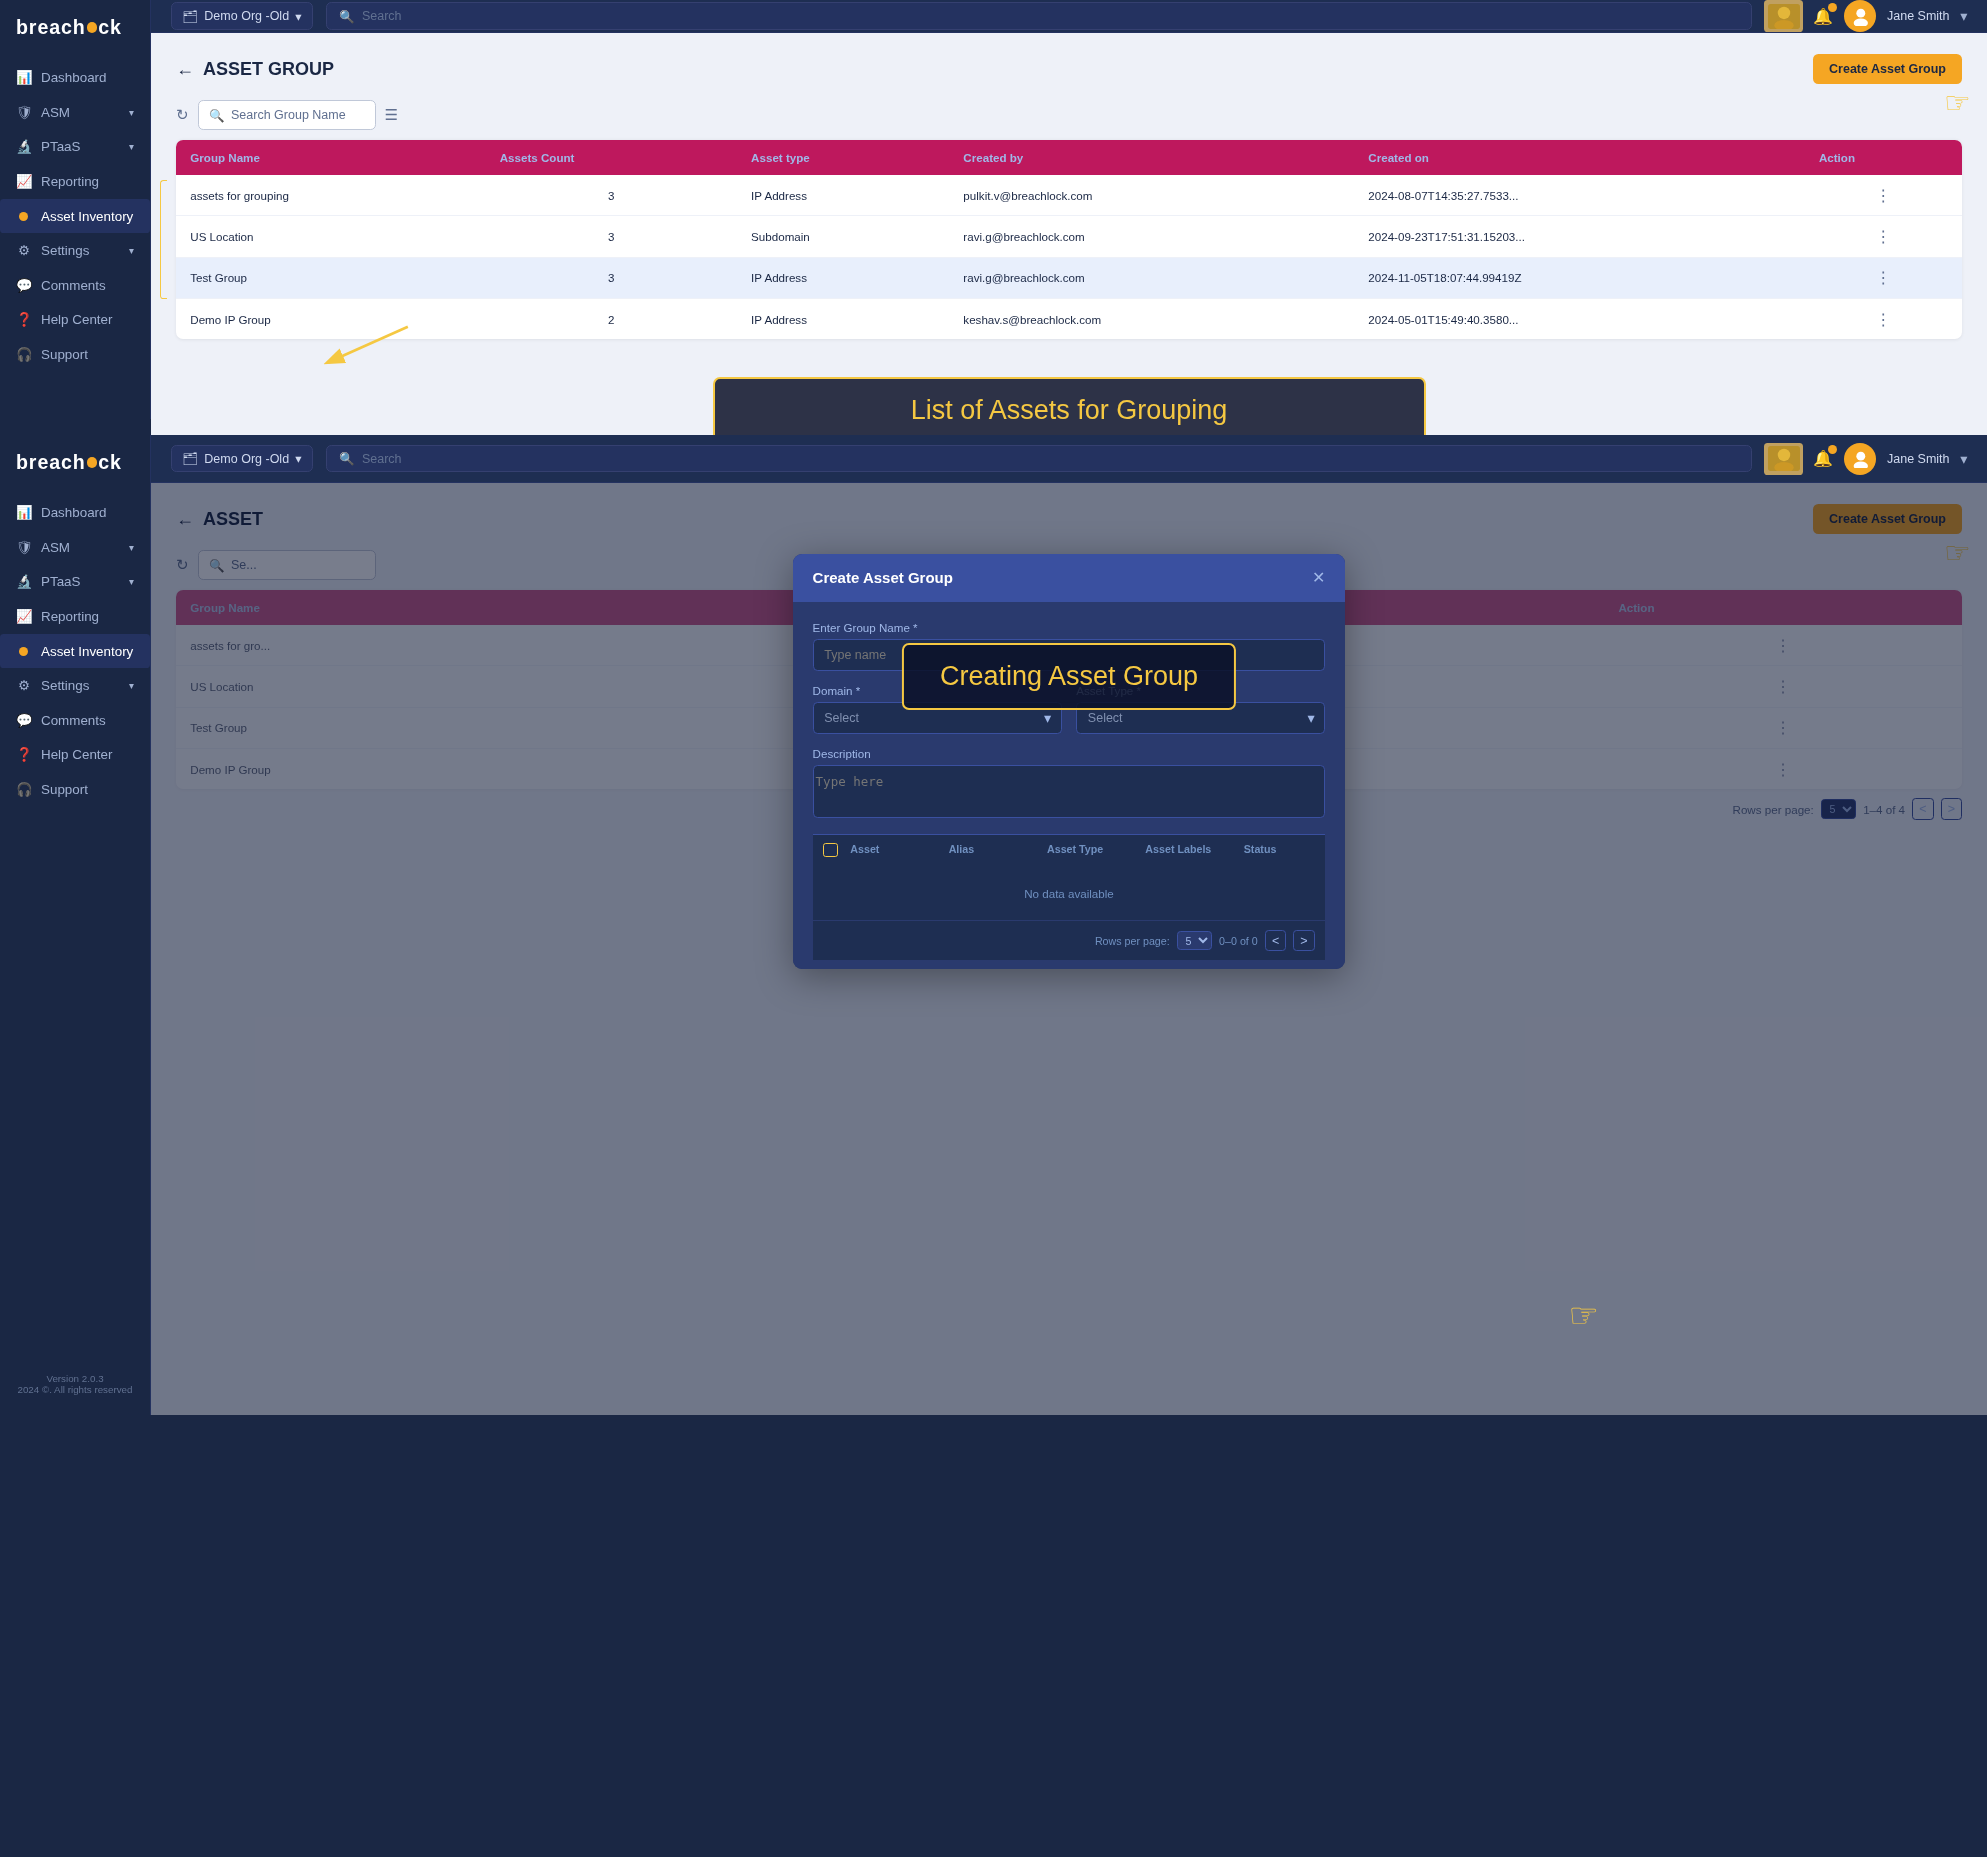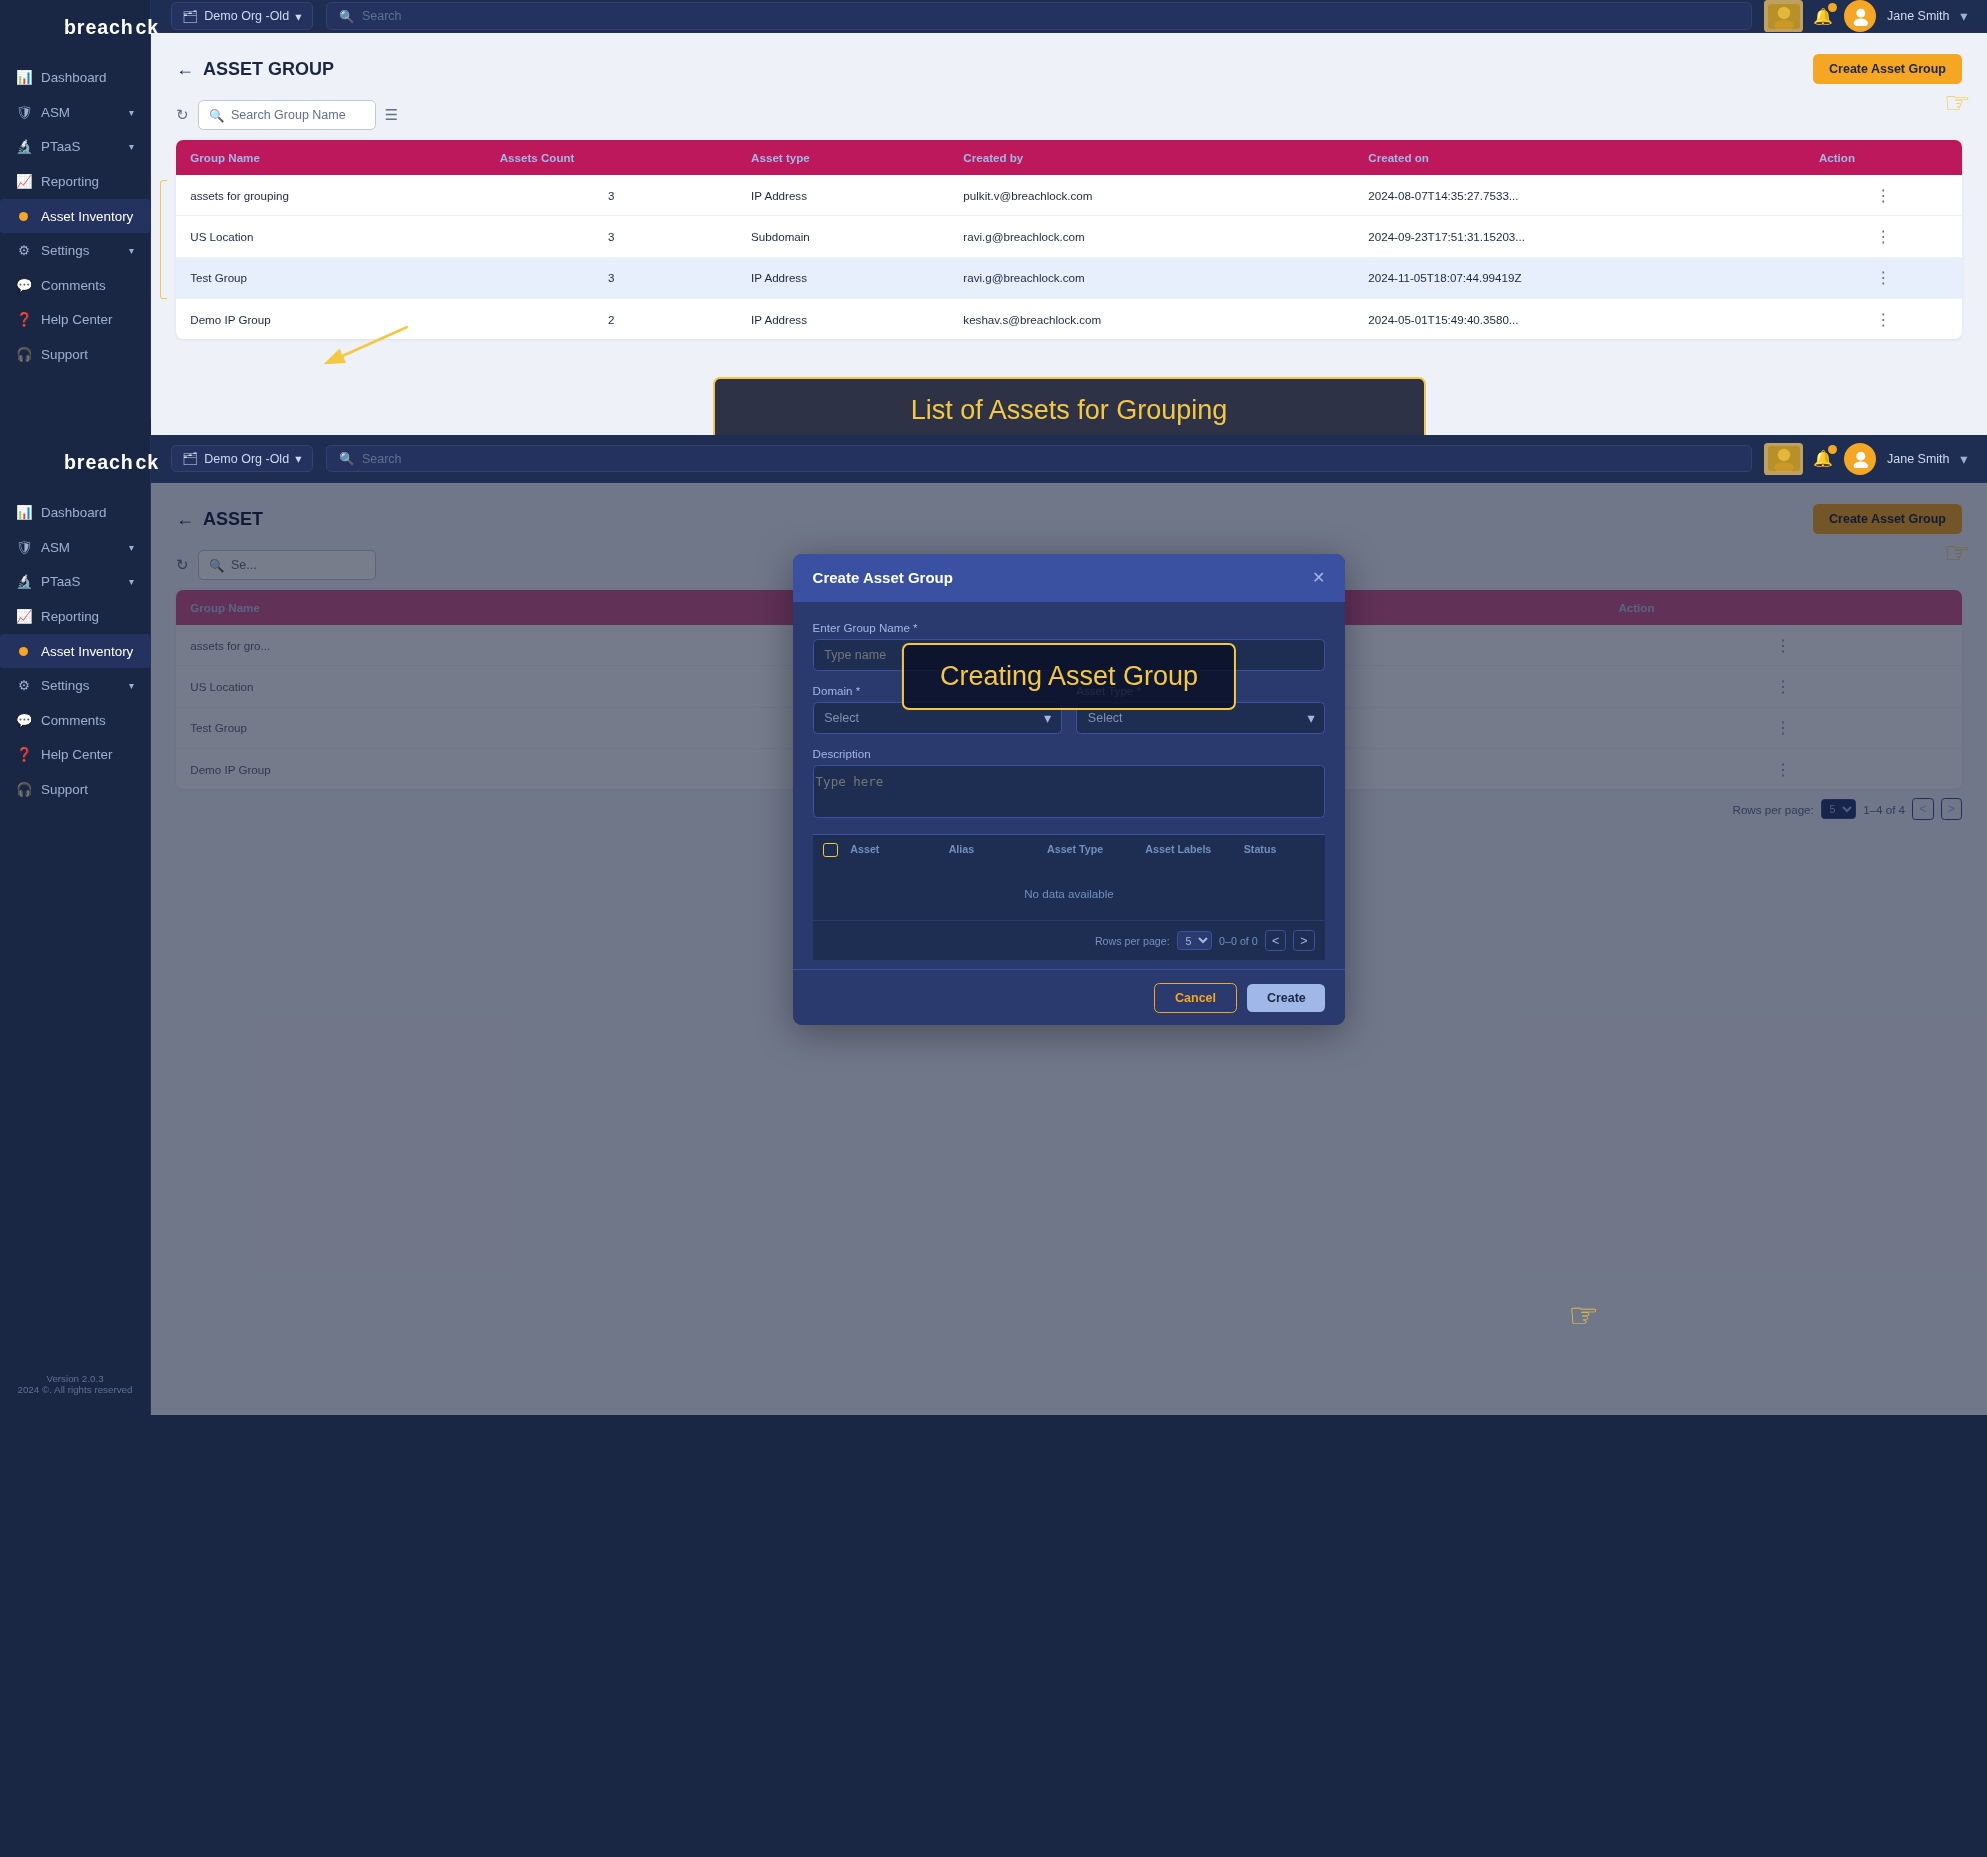--- a/index.html
+++ b/index.html
@@ -20,21 +20,20 @@
       border-right: 0.9px solid #243260;
     }
     .logo {
       display: flex;
       align-items: center;
       padding: 0 16px 21.4px 16px;
       font-size: 19.6px;
       font-weight: 700;
       letter-spacing: 0.9px;
       color: #fff;
-      margin-left: 48px;
     }
     .logo-dot {
       width: 10.7px; height: 10.7px;
       background: #f5a623;
       border-radius: 50%;
       display: inline-block;
       margin: 0 0.9px;
     }
     .nav-item {
       display: flex;
@@ -861,24 +860,20 @@
               <span>Rows per page:</span>
               <select class="rows-select">
                 <option>5</option>
               </select>
               <span>0–0 of 0</span>
               <button class="page-btn">&lt;</button>
               <button class="page-btn">&gt;</button>
             </div>
           </div>
 
-          <div class="modal-footer">
-            <button class="btn-cancel">Cancel</button>
-            <button class="btn-create">Create</button>
-          </div>
         </div>
 
         <div style="position:absolute;bottom:80px;right:388px;font-size:34px;color:#f5c842;z-index:40;">☞</div>
       </div>
     </div>
   </div>
 </div>
 
 
 </body></html>

